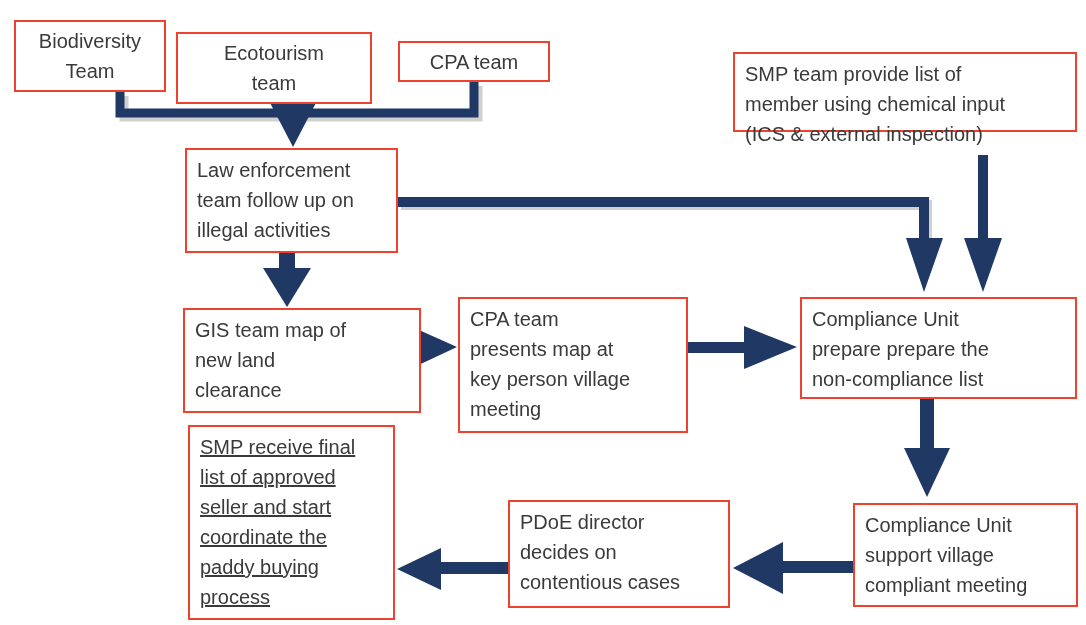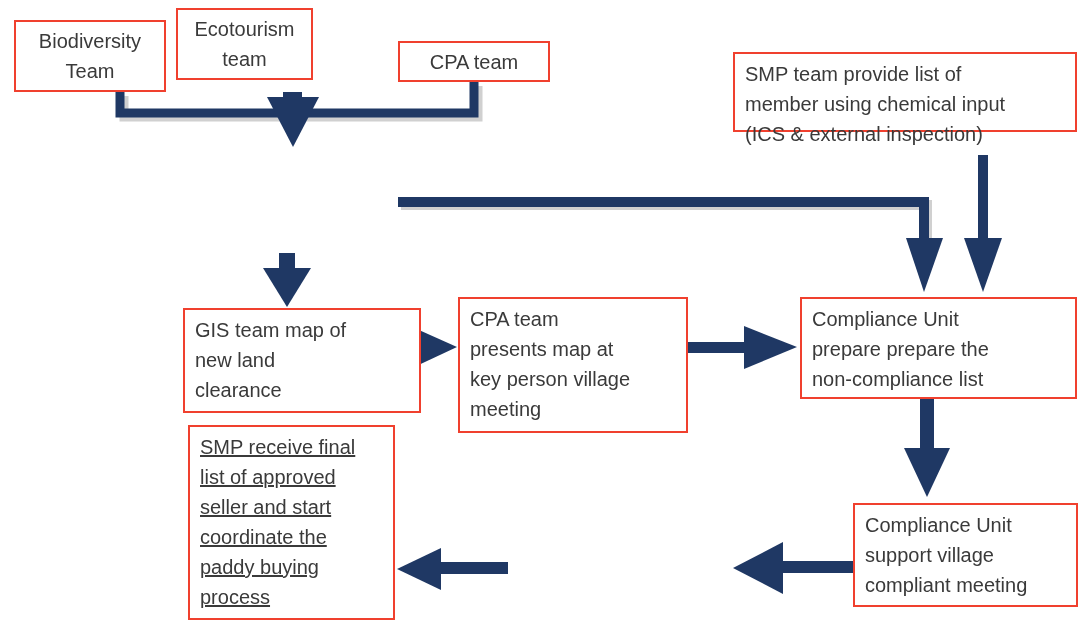--- a/index.html
+++ b/index.html
@@ -71,47 +71,53 @@
     <polygon class="ar" points="783,542 783,594 733,568"></polygon>
 
     <rect class="ar" x="437" y="562" width="71" height="12"></rect>
     <polygon class="ar" points="441,548 441,590 397,569"></polygon>
   </svg>
 
   <div class="node center" style="left:14px;top:20px;width:152px;height:72px;">
       <div>Biodiversity<br>Team</div>
     </div>
 
-  <div class="node center" style="left:176px;top:8px;width:137px;height:72px;">
+  <div class="node center" style="left:176px;top:32px;width:196px;height:72px;">
       <div>Ecotourism<br>team</div>
     </div>
 
   <div class="node center" style="left:398px;top:41px;width:152px;height:41px;">
       <div>CPA team</div>
     </div>
 
   <div class="node" style="left:733px;top:52px;width:344px;height:80px;">
       <div>SMP team provide list of<br>member using chemical input<br>(ICS &amp; external inspection)</div>
     </div>
 
+  <div class="node" style="left:185px;top:148px;width:213px;height:105px;">
+      <div>Law enforcement<br>team follow up on<br>illegal activities</div>
+    </div>
 
   <div class="node" style="left:183px;top:308px;width:238px;height:105px;">
       <div>GIS team map of<br>new land<br>clearance</div>
     </div>
 
   <div class="node" style="left:458px;top:297px;width:230px;height:136px;">
       <div>CPA team<br>presents map at<br>key person village<br>meeting</div>
     </div>
 
   <div class="node" style="left:800px;top:297px;width:277px;height:102px;">
       <div>Compliance Unit<br>prepare prepare the<br>non-compliance list</div>
     </div>
 
   <div class="node" style="left:188px;top:425px;width:207px;height:195px;text-decoration:underline;">
       <div>SMP receive final<br>list of approved<br>seller and start<br>coordinate the<br>paddy buying<br>process</div>
     </div>
 
+  <div class="node" style="left:508px;top:500px;width:222px;height:108px;">
+      <div>PDoE director<br>decides on<br>contentious cases</div>
+    </div>
 
   <div class="node" style="left:853px;top:503px;width:225px;height:104px;">
       <div>Compliance Unit<br>support village<br>compliant meeting</div>
     </div>
 
 </div>
 
 </body></html>

